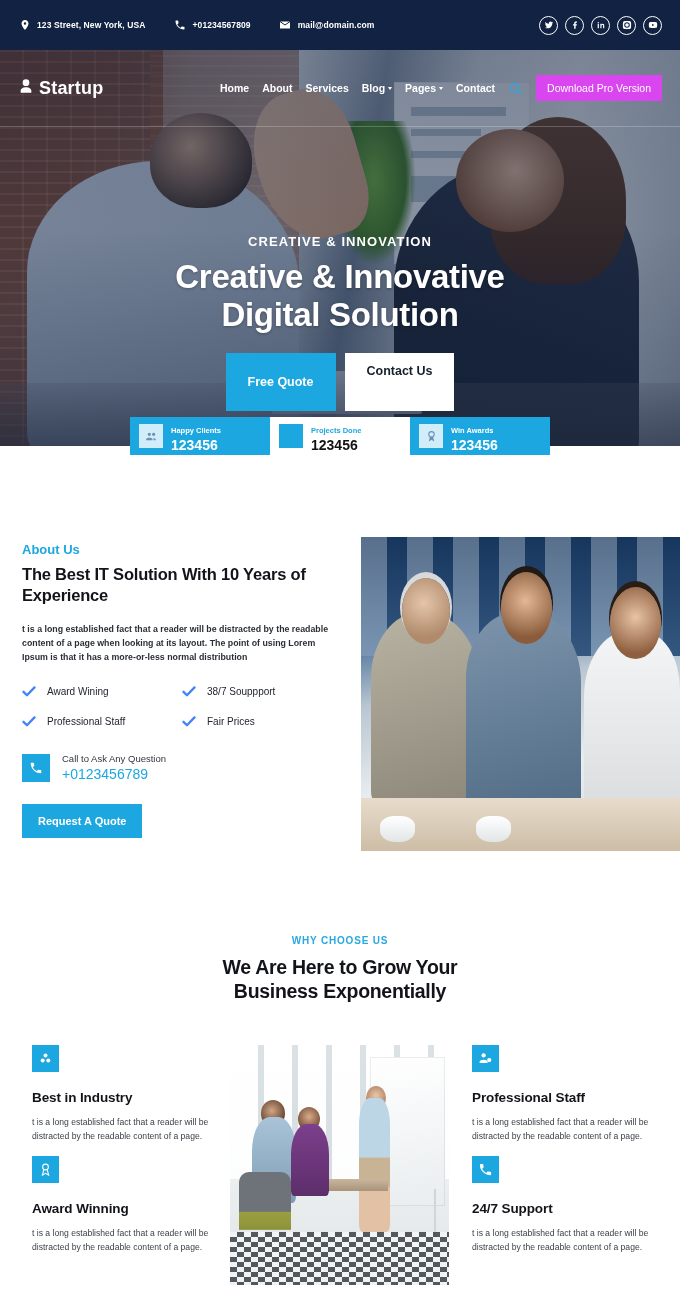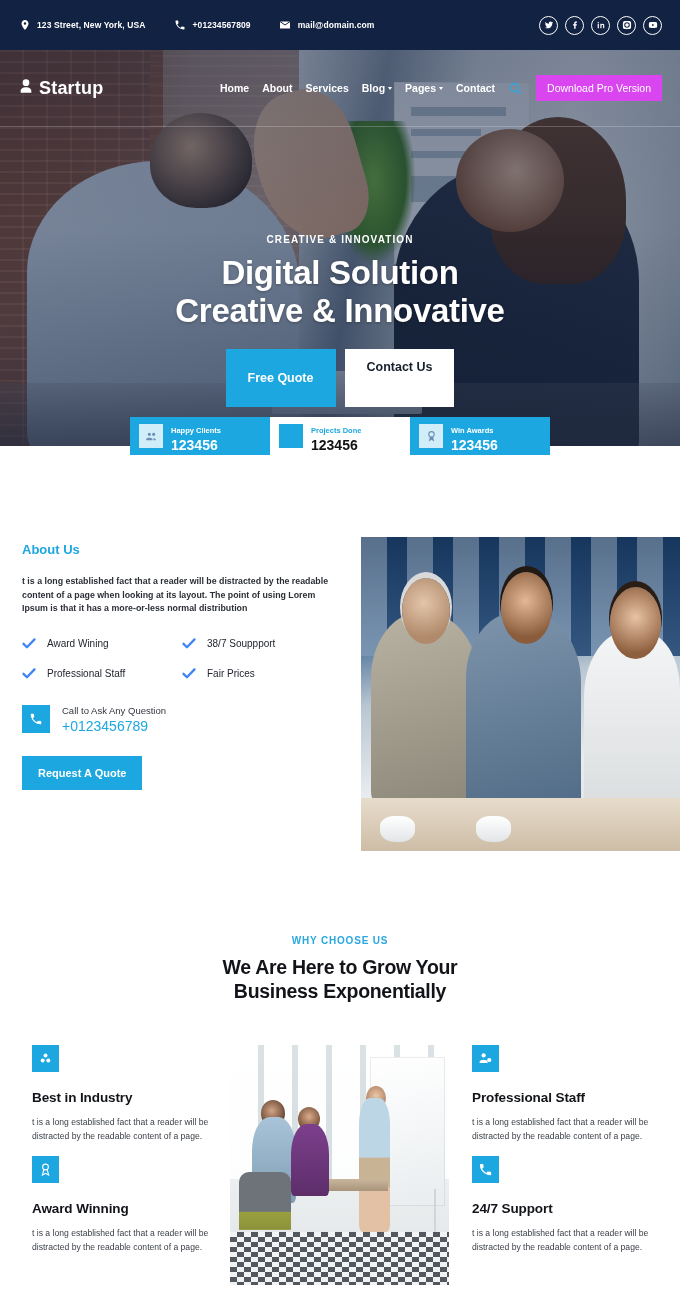--- a/index.html
+++ b/index.html
@@ -145,21 +145,21 @@
     margin-left: 13px;
     background: #d946ef; color: #fff;
     font-size: 10.5px; font-weight: normal;
     padding: 7px 11px; white-space: nowrap;
   }
 
   .hero-body {
     position: absolute; left: 0; right: 0; top: 184px; z-index: 4;
     text-align: center;
   }
-  .eyebrow { color: #ffffff; font-size: 10px; font-weight: bold; letter-spacing: 1.1px; }
+  .eyebrow { color: #ffffff; font-size: 13px; font-weight: bold; letter-spacing: 1.1px; }
   .hero-title {
     color: #ffffff; font-size: 33px; font-weight: bold;
     line-height: 1.14; margin-top: 9px; letter-spacing: -.3px;
     text-shadow: 0 1px 3px rgba(0,0,0,.28);
   }
   .hero-btns { margin-top: 20px; display: flex; justify-content: center; gap: 0; }
   .btn-primary {
     background: #1ca7e0; color: #ffffff;
     font-size: 12.5px; font-weight: bold;
     padding: 22px 22px;
@@ -409,22 +409,22 @@
             <circle cx="10.5" cy="10.5" r="6.5"></circle>
             <line x1="15.5" y1="15.5" x2="21" y2="21"></line>
           </svg>
       </a>
       <a class="pro-btn">Download Pro Version</a>
     </div>
 
     <div class="hero-body">
       <div class="eyebrow">CREATIVE &amp; INNOVATION</div>
       <div class="hero-title">
+        <div>Creative &amp; Innovative</div>
         <div>Digital Solution</div>
-        <div>Creative &amp; Innovative</div>
       </div>
       <div class="hero-btns">
         <a class="btn-primary">Free Quote</a>
         <a class="btn-ghost">Contact Us</a>
       </div>
     </div>
   </div>
 
   <div class="stats">
     <div class="stat">
@@ -459,20 +459,21 @@
       <span>
         <span class="stat-label">Win Awards</span>
         <span class="stat-value" style="display:block">123456</span>
       </span>
     </div>
   </div>
 
   <div class="about">
     <div class="about-left">
       <div class="kicker">About Us</div>
+      <div class="h2">The Best IT Solution With 10 Years of Experience</div>
       <div class="para">t is a long established fact that a reader will be distracted by the readable content of a page when looking at its layout. The point of using Lorem Ipsum is that it has a more-or-less normal distribution</div>
 
       <div class="checks">
         <div class="check">
           <svg viewBox="0 0 20 16">
               <path d="M2 8.5l5 5L18 2" fill="none" stroke="#4285F4" stroke-width="3.4" stroke-linecap="round" stroke-linejoin="round"></path>
             </svg>
           <span>Award Wining</span>
         </div>
         <div class="check">

